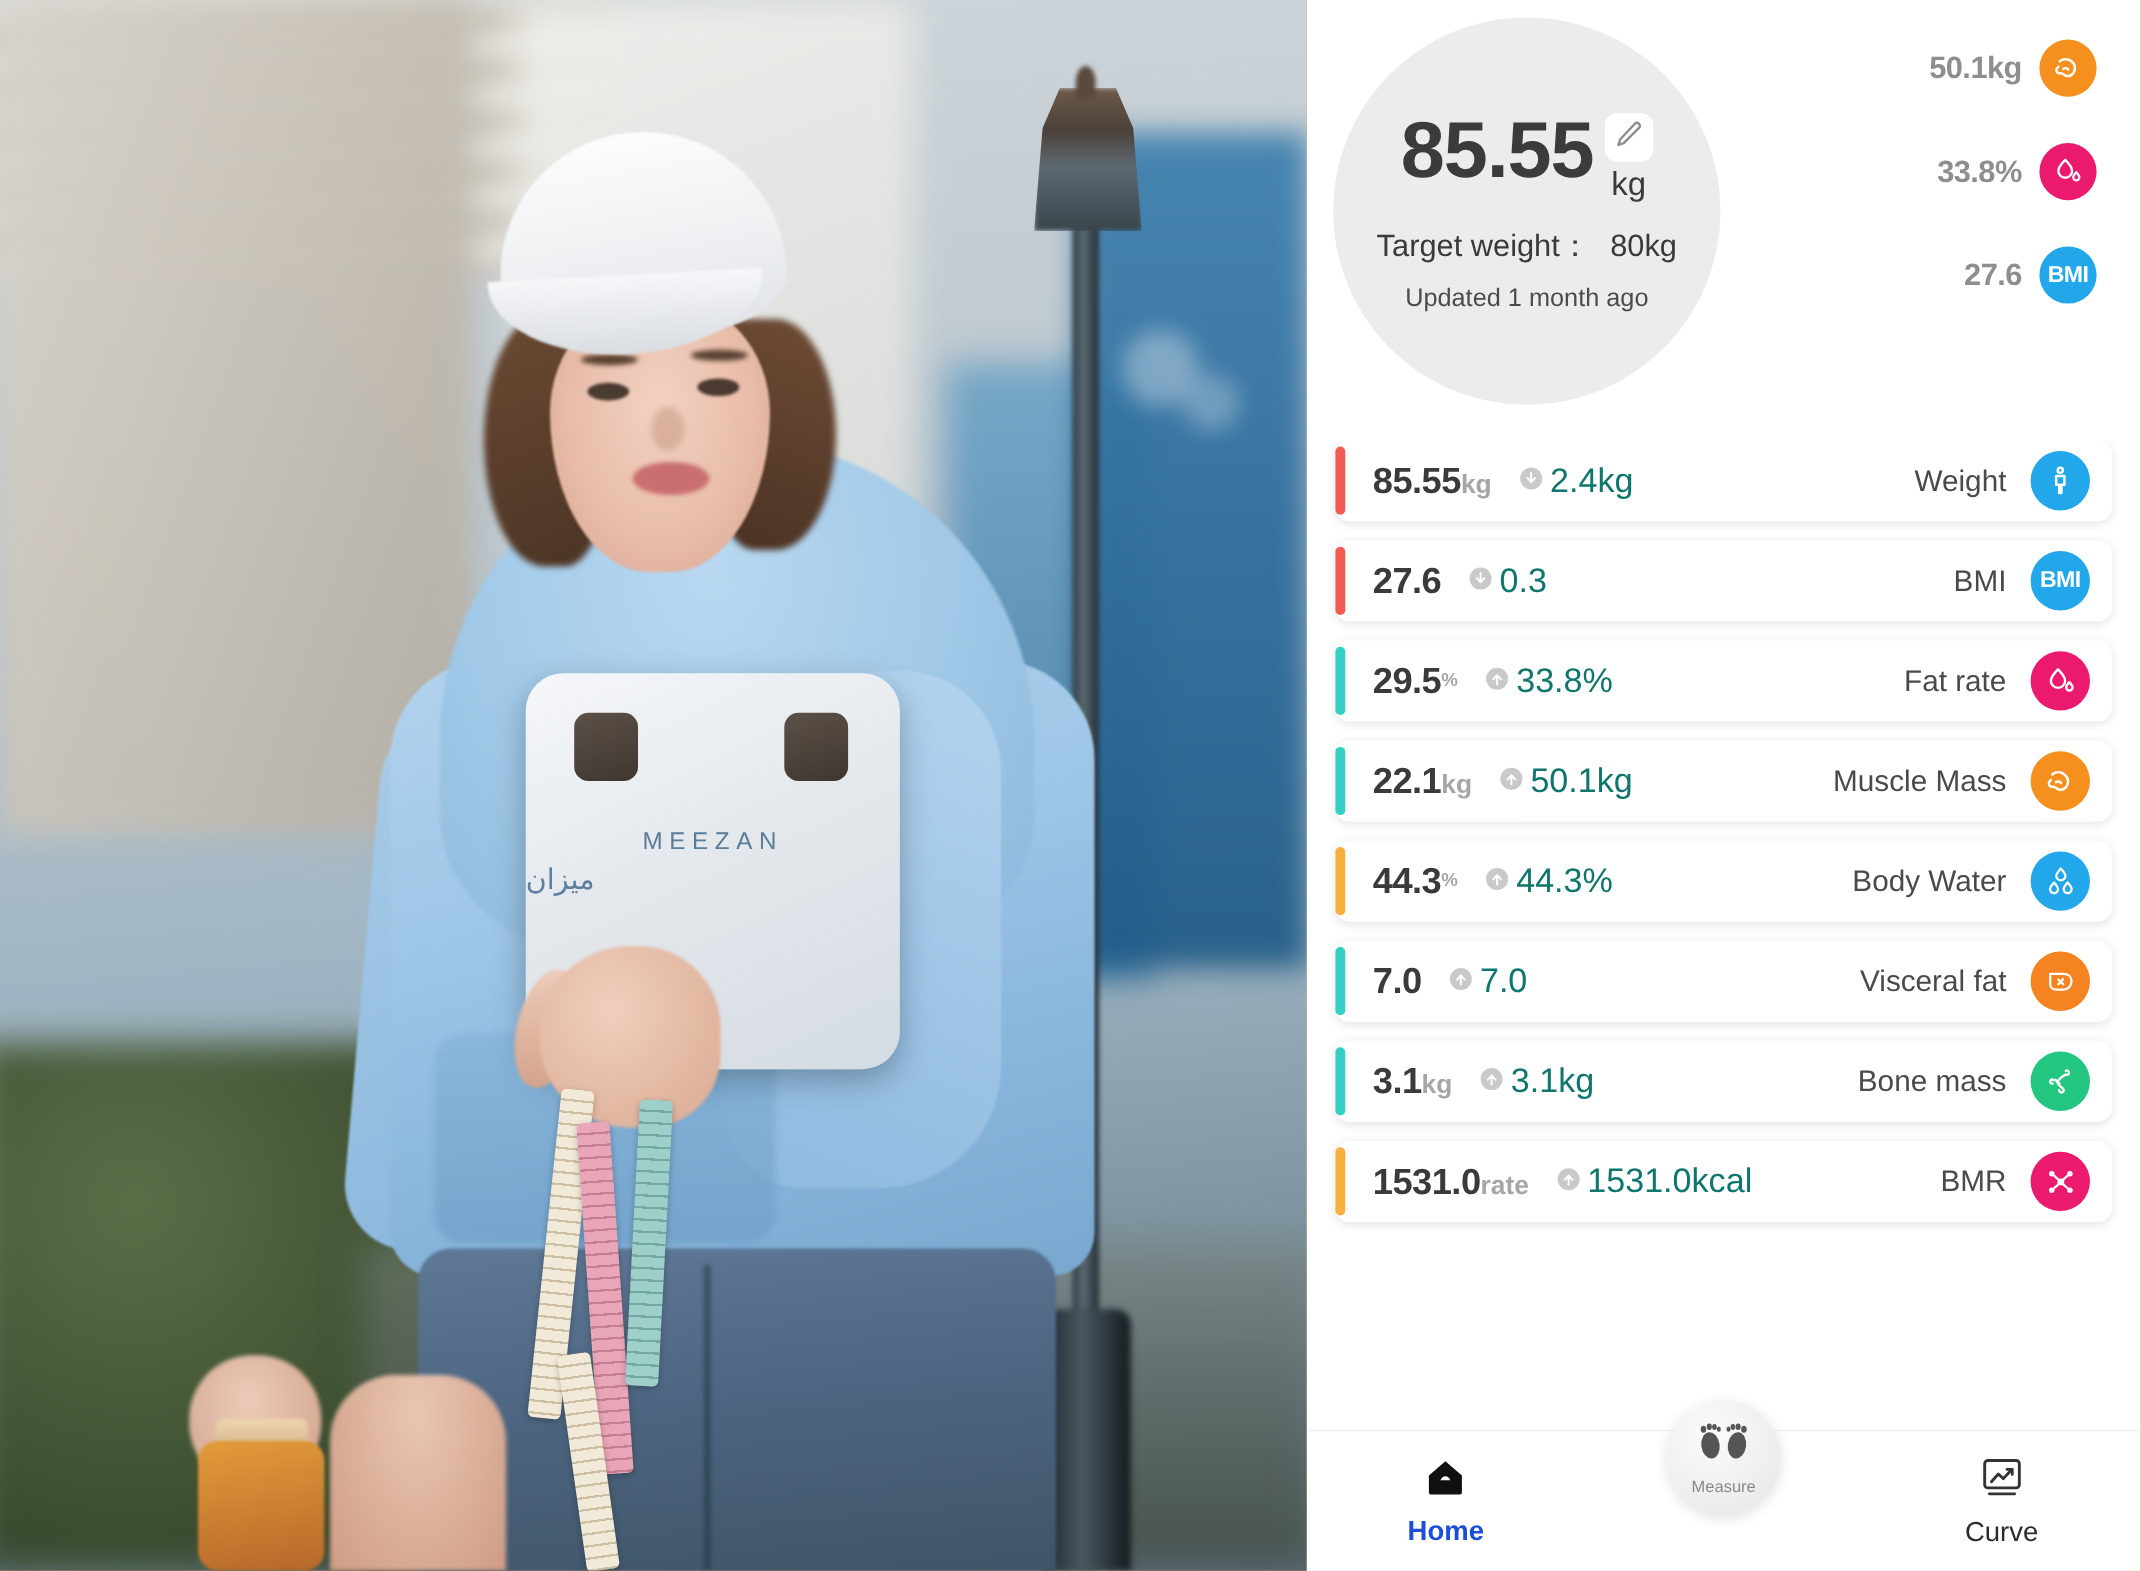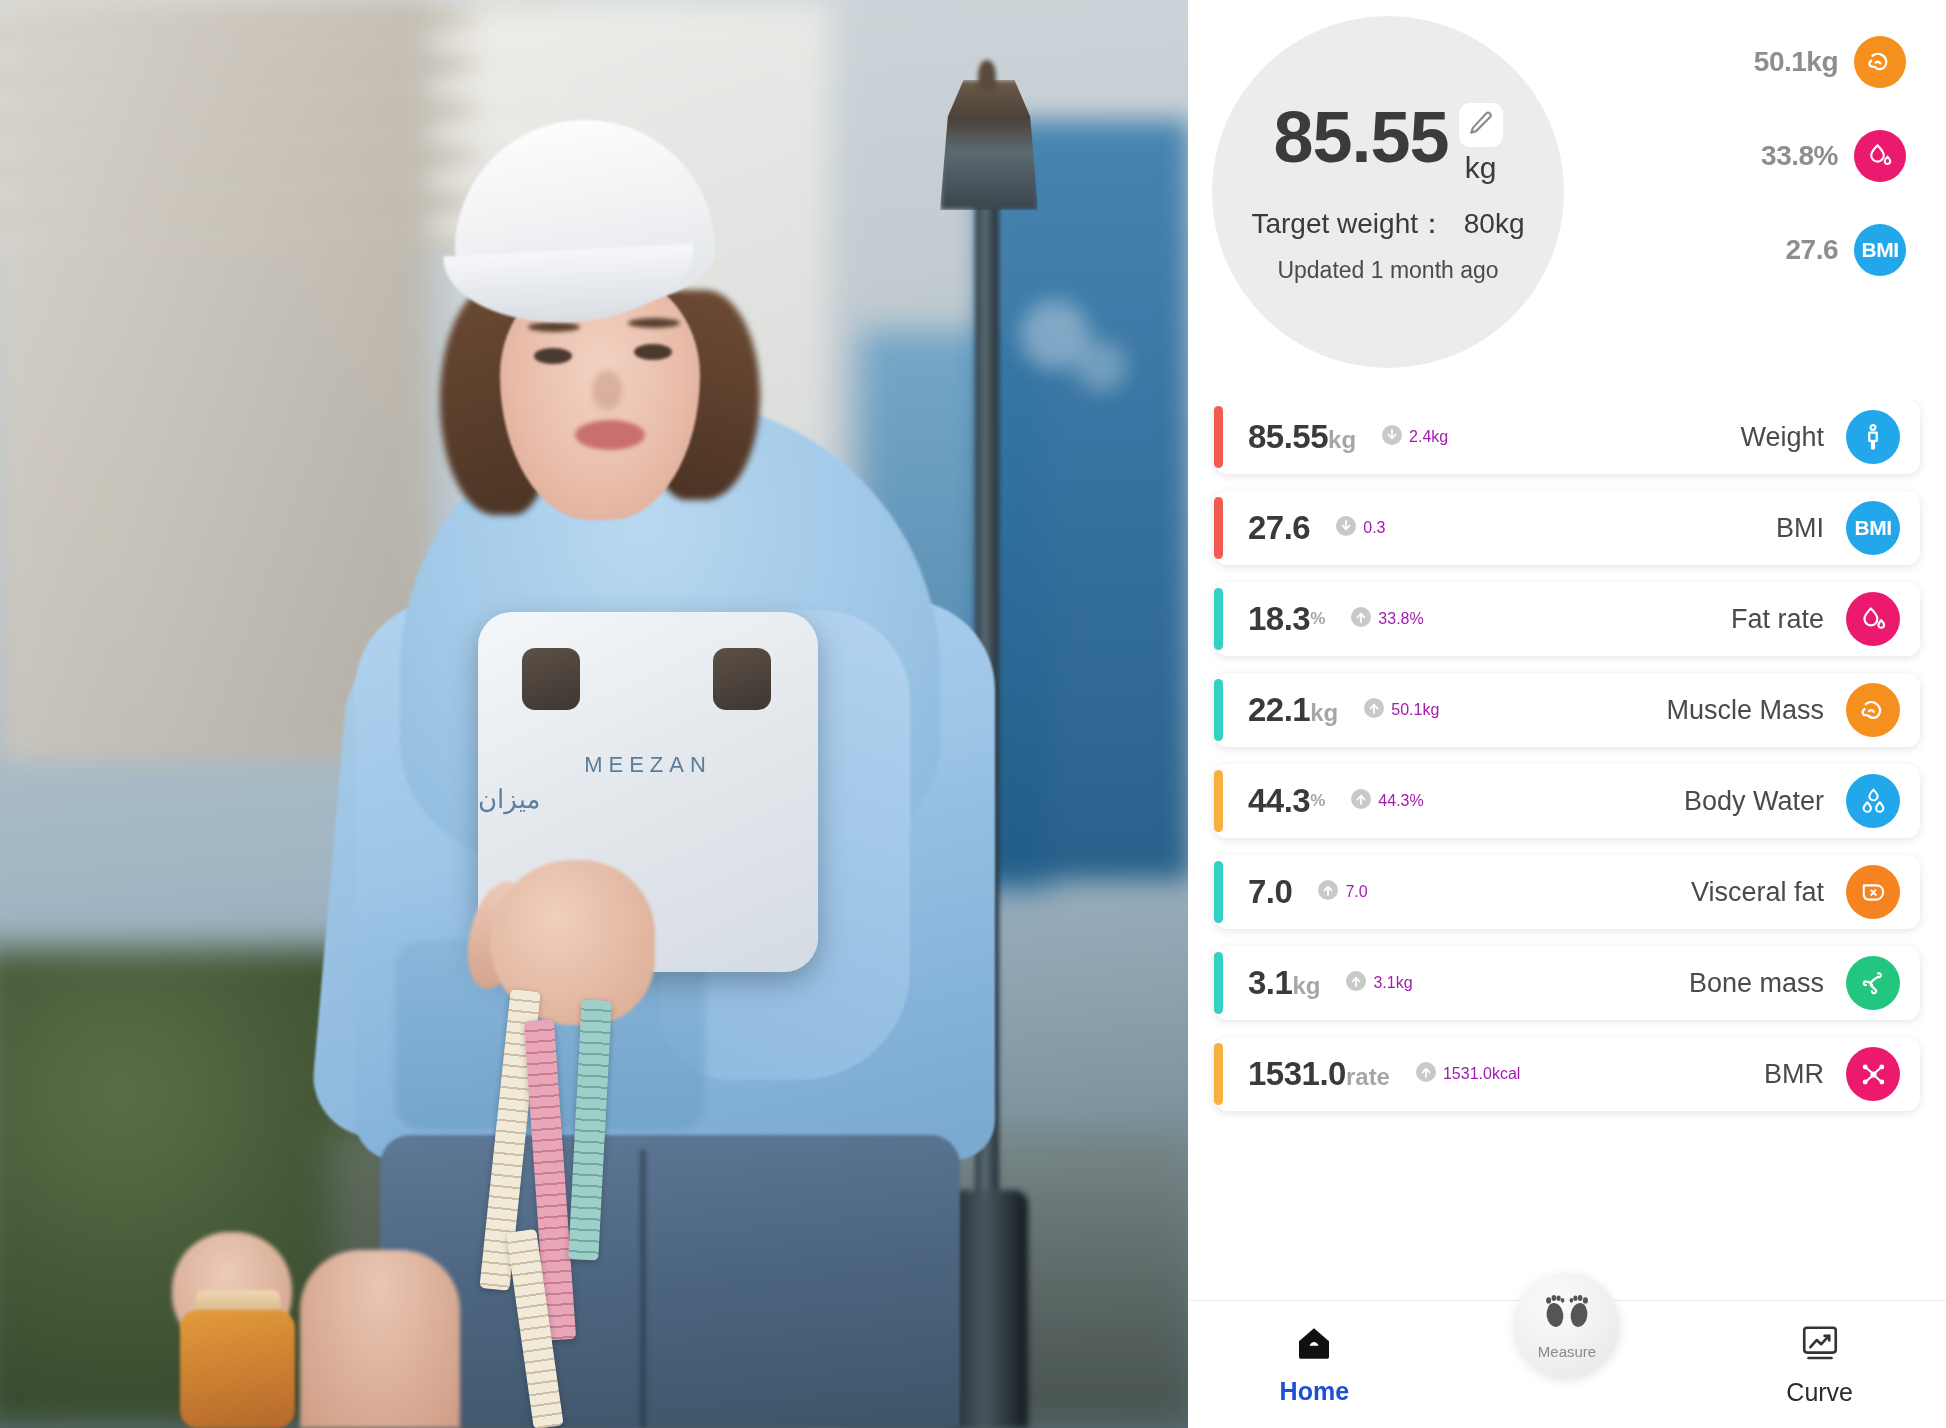--- a/index.html
+++ b/index.html
@@ -468,25 +468,25 @@
     font-size: 24px;
     font-weight: bold;
     color: #a6a6a6;
   }
   .m-unit.sup {
     font-size: 17px;
     vertical-align: super;
   }
   .m-delta {
     display: flex;
-    align-items: center;
+    align-items: flex-end;
     gap: 5px;
     margin-left: 24px;
-    color: #a21caf;
-    font-size: 16px;
+    color: #0f766e;
+    font-size: 31px;
     white-space: nowrap;
   }
   .m-label {
     margin-left: auto;
     font-size: 27px;
     color: #4a4a4a;
     white-space: nowrap;
   }
   .m-icon {
     width: 54px; height: 54px;
@@ -704,21 +704,21 @@
         </span>
         <span class="m-label">BMI</span>
         <span class="m-icon" style="background:#22a7ea;">
           <span class="bmi-text">BMI</span>
         </span>
       </div>
 
       <div class="metric-card">
         <span class="accent" style="background:#35d0c4;"></span>
         <span>
-          <span class="m-value">18.3</span><span class="m-unit sup">%</span>
+          <span class="m-value">29.5</span><span class="m-unit sup">%</span>
         </span>
         <span class="m-delta">
           <span>
             <svg width="24" height="24" viewBox="0 0 24 24">
                 <circle cx="12" cy="12" r="10" fill="#c9c9c9"></circle>
                 <path d="M12 17V9M8.5 12.5L12 8.7l3.5 3.8" stroke="#fff" stroke-width="1.8" fill="none" stroke-linecap="round" stroke-linejoin="round"></path>
               </svg>
           </span>
           <span>33.8%</span>
         </span>

